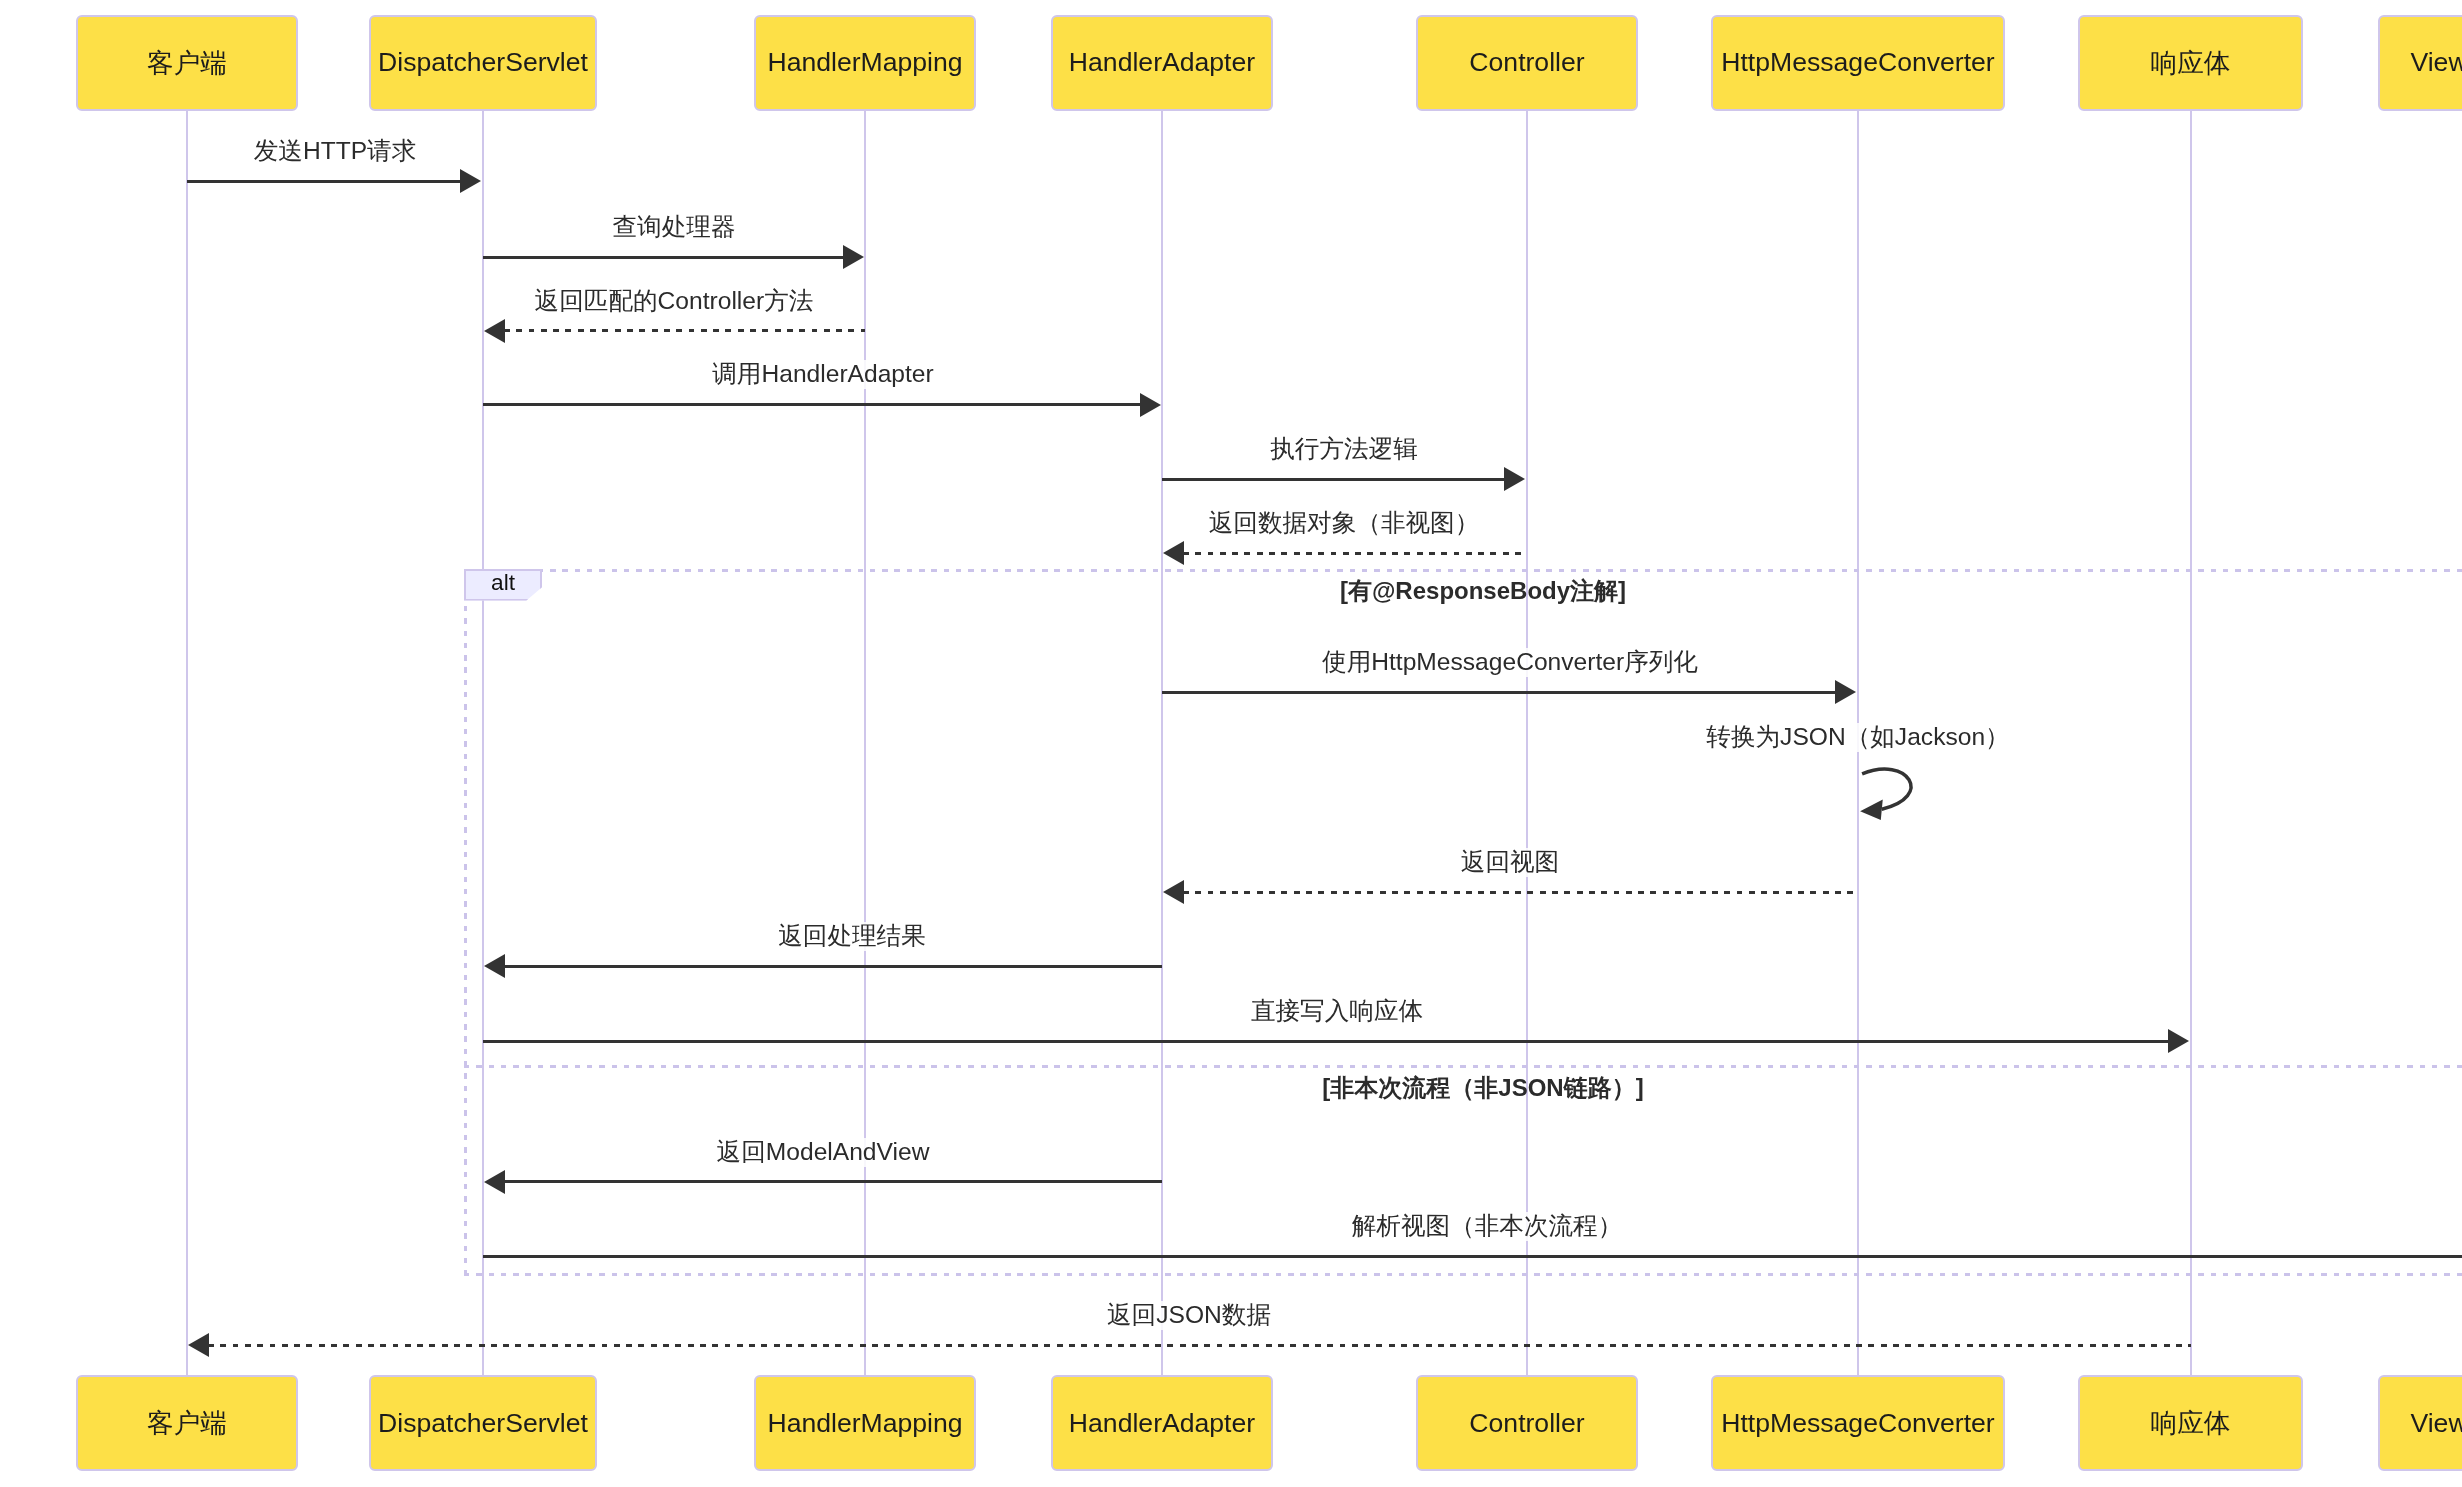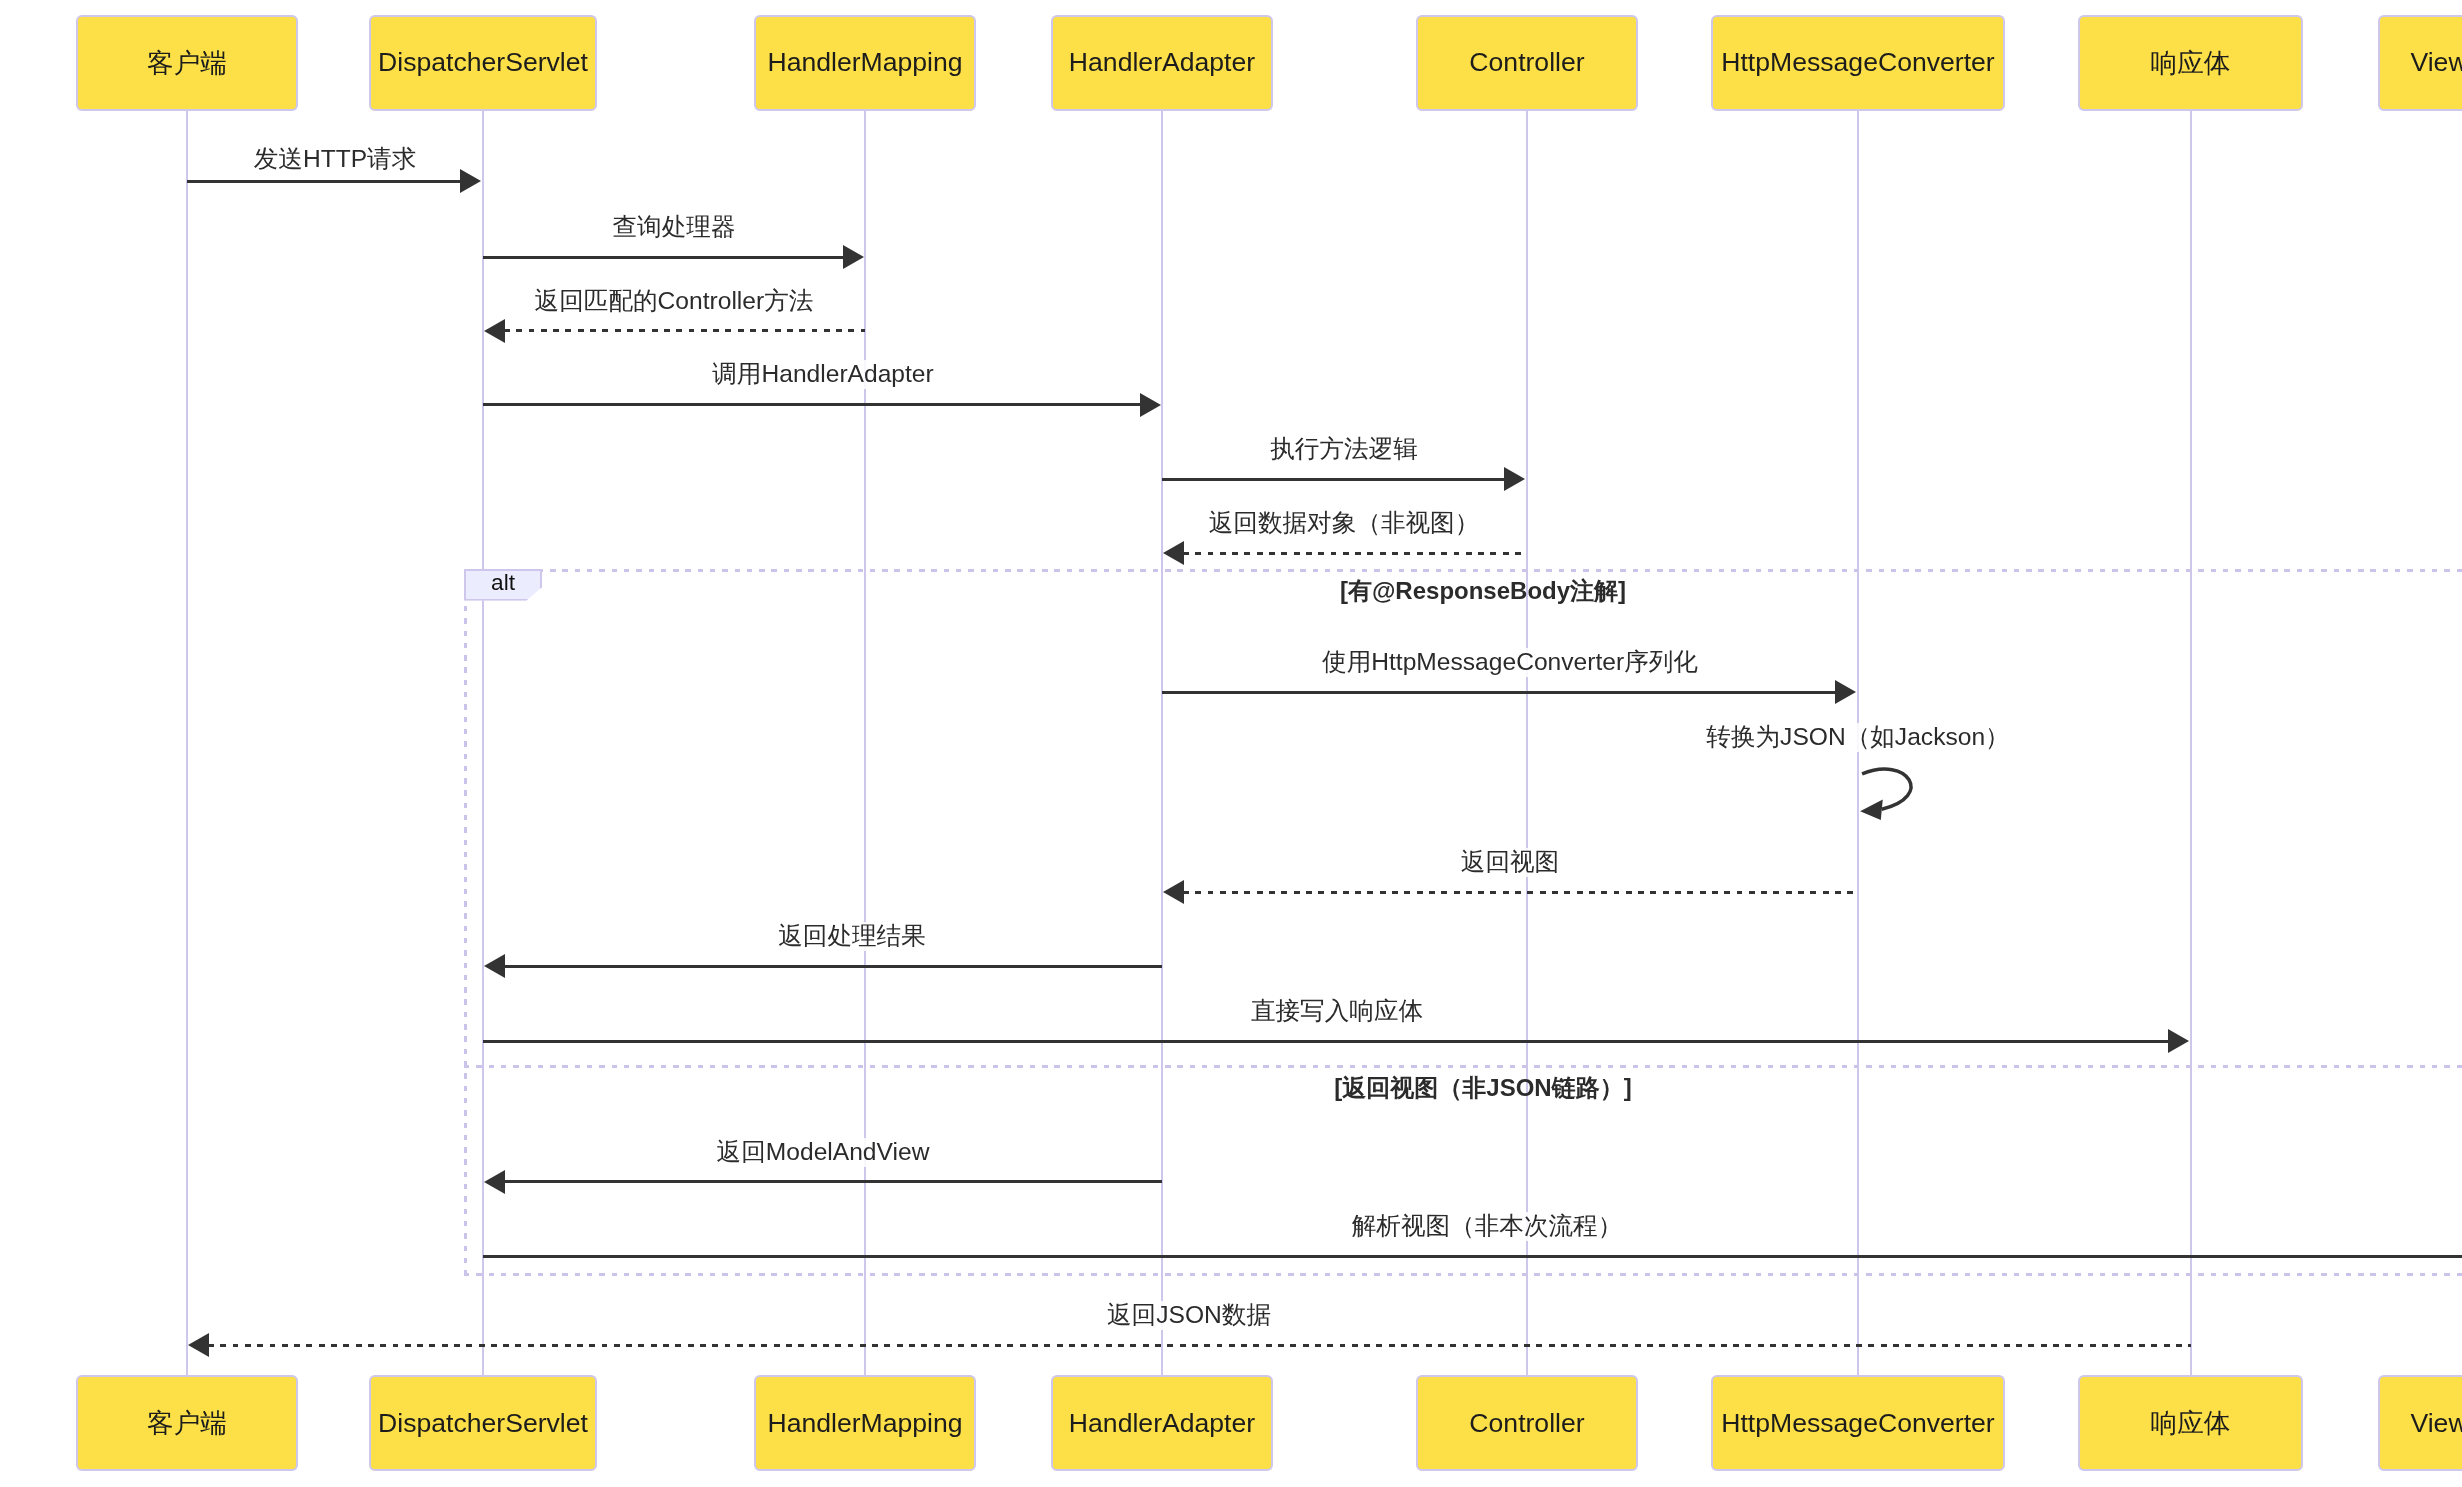--- a/index.html
+++ b/index.html
@@ -43,24 +43,24 @@
     <div class="lifeline" style="left: 1161px; top: 110px; height: 1265px;"></div>
     <div class="lifeline" style="left: 1526px; top: 110px; height: 1265px;"></div>
     <div class="lifeline" style="left: 1857px; top: 110px; height: 1265px;"></div>
     <div class="lifeline" style="left: 2190px; top: 110px; height: 1265px;"></div>
     <div class="frame-border-h" style="left: 464px; top: 569px; width: 2037px;"></div>
     <div class="frame-border-h" style="left: 464px; top: 1065px; width: 2037px;"></div>
     <div class="frame-border-h" style="left: 464px; top: 1273px; width: 2037px;"></div>
     <div class="frame-border-v" style="left: 464px; top: 569px; height: 704px;"></div>
     <div class="alt-label" style="left: 464px; top: 569px; width: 78px; height: 31.5px;">alt</div>
     <div class="cond-label" style="left: 1483px; top: 577px;">[有@ResponseBody注解]</div>
-    <div class="cond-label" style="left: 1483px; top: 1074px;">[返回视图（非JSON链路）]</div>
+    <div class="cond-label" style="left: 1483px; top: 1074px;">[非本次流程（非JSON链路）]</div>
     <div class="msg-line-solid" style="left: 187px; top: 180px; width: 275px;"></div>
     <div class="arrow-right" style="left: 460px; top: 169px;"></div>
-    <div class="msg-label" style="left: 335px; top: 137px; margin-top: 8px;">发送HTTP请求</div>
+    <div class="msg-label" style="left: 335px; top: 137px;">发送HTTP请求</div>
     <div class="msg-line-solid" style="left: 483px; top: 256px; width: 361px;"></div>
     <div class="arrow-right" style="left: 843px; top: 245px;"></div>
     <div class="msg-label" style="left: 674px; top: 213px;">查询处理器</div>
     <div class="msg-line-dashed" style="left: 504px; top: 329px; width: 361px;"></div>
     <div class="arrow-left" style="left: 484px; top: 319px;"></div>
     <div class="msg-label" style="left: 674px; top: 287px;">返回匹配的Controller方法</div>
     <div class="msg-line-solid" style="left: 483px; top: 403px; width: 658px;"></div>
     <div class="arrow-right" style="left: 1140px; top: 393px;"></div>
     <div class="msg-label" style="left: 823px; top: 360px;">调用HandlerAdapter</div>
     <div class="msg-line-solid" style="left: 1162px; top: 478px; width: 344px;"></div>

